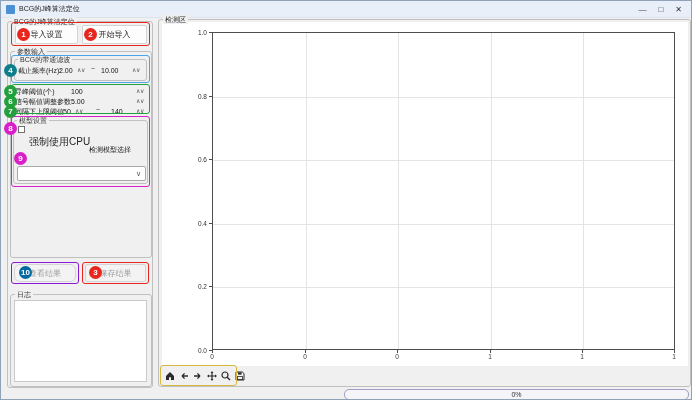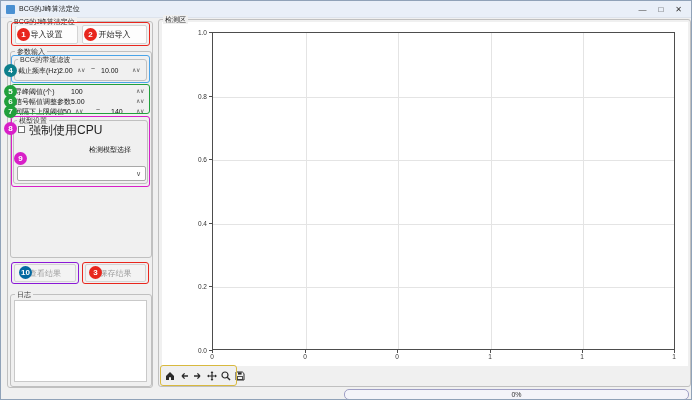--- a/index.html
+++ b/index.html
@@ -88,31 +88,31 @@
   <span class="abs spin" style="left:135px;top:106px;">∧∨</span>
 
   <div class="abs annot" style="left:10px;top:83px;width:139px;height:30px;border-color:#21a03c;"></div>
   <div class="abs circle" style="left:3px;top:84px;background:#21a03c;">5</div>
   <div class="abs circle" style="left:3px;top:94px;background:#21a03c;">6</div>
   <div class="abs circle" style="left:3px;top:104px;background:#21a03c;">7</div>
 
   <div class="abs group" style="left:12px;top:119px;width:135px;height:64px;"></div>
   <span class="abs legend" style="left:16px;top:115px;">模型设置</span>
   <span class="abs checkbox" style="left:17px;top:125px;"></span>
-  <span class="abs lbl" style="left:28px;top:125px;font-size:12px;">强制使用CPU</span>
+  <span class="abs lbl" style="left:28px;top:136px;font-size:10px;">强制使用CPU</span>
   <span class="abs lbl" style="left:88px;top:144px;">检测模型选择</span>
   <div class="abs combo" style="left:16px;top:165px;width:129px;height:15px;">
     <span></span>
     <span class="arrow">∨</span>
   </div>
   <div class="abs annot" style="left:10px;top:115px;width:139px;height:71px;border-color:#d81fc8;"></div>
   <div class="abs circle" style="left:3px;top:121px;background:#d81fc8;">8</div>
   <div class="abs circle" style="left:13px;top:151px;background:#d81fc8;">9</div>
 
-  <div class="abs btn disabled" style="left:13px;top:263px;width:62px;height:18px;">查看结果</div>
+  <div class="abs btn disabled" style="left:13px;top:263px;width:62px;height:18px;border-radius:6px;">查看结果</div>
   <div class="abs btn disabled" style="left:84px;top:263px;width:61px;height:18px;font-family:Liberation Serif, serif;">保存结果</div>
   <div class="abs annot" style="left:10px;top:261px;width:68px;height:22px;border-color:#8a18d6;"></div>
   <div class="abs annot" style="left:81px;top:261px;width:67px;height:22px;border-color:#e8261d;"></div>
   <div class="abs circle" style="left:18px;top:265px;background:#0369a1;">10</div>
   <div class="abs circle" style="left:88px;top:265px;background:#e8261d;">3</div>
 
   <div class="abs group" style="left:9px;top:293px;width:142px;height:93px;"></div>
   <span class="abs legend" style="left:14px;top:289px;">日志</span>
   <div class="abs logbox" style="left:13px;top:299px;width:133px;height:82px;"></div>
 

